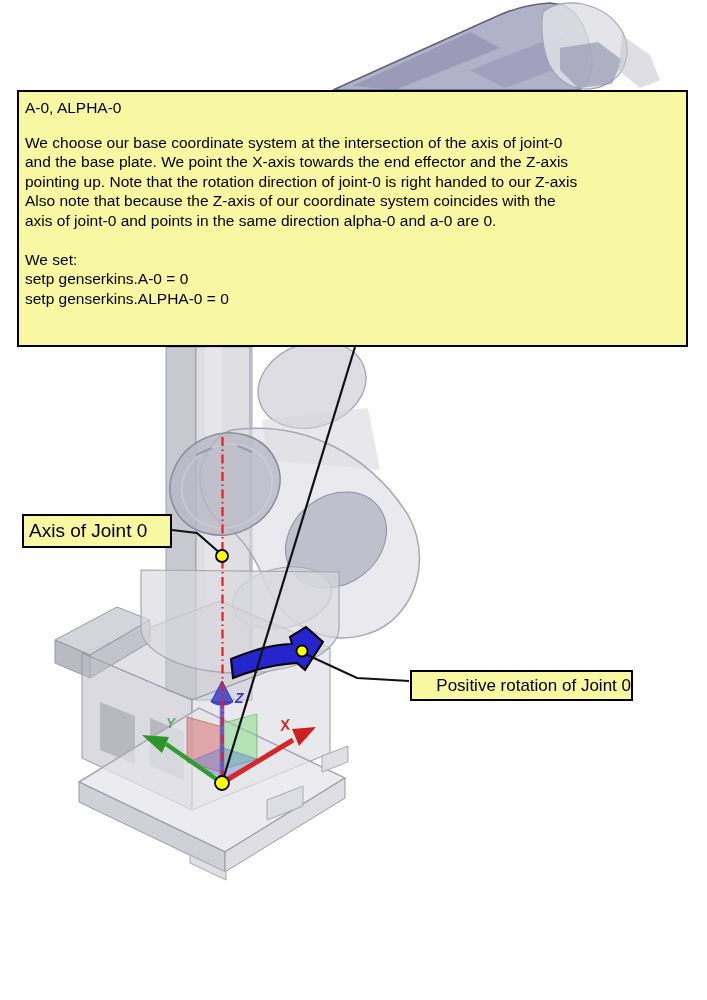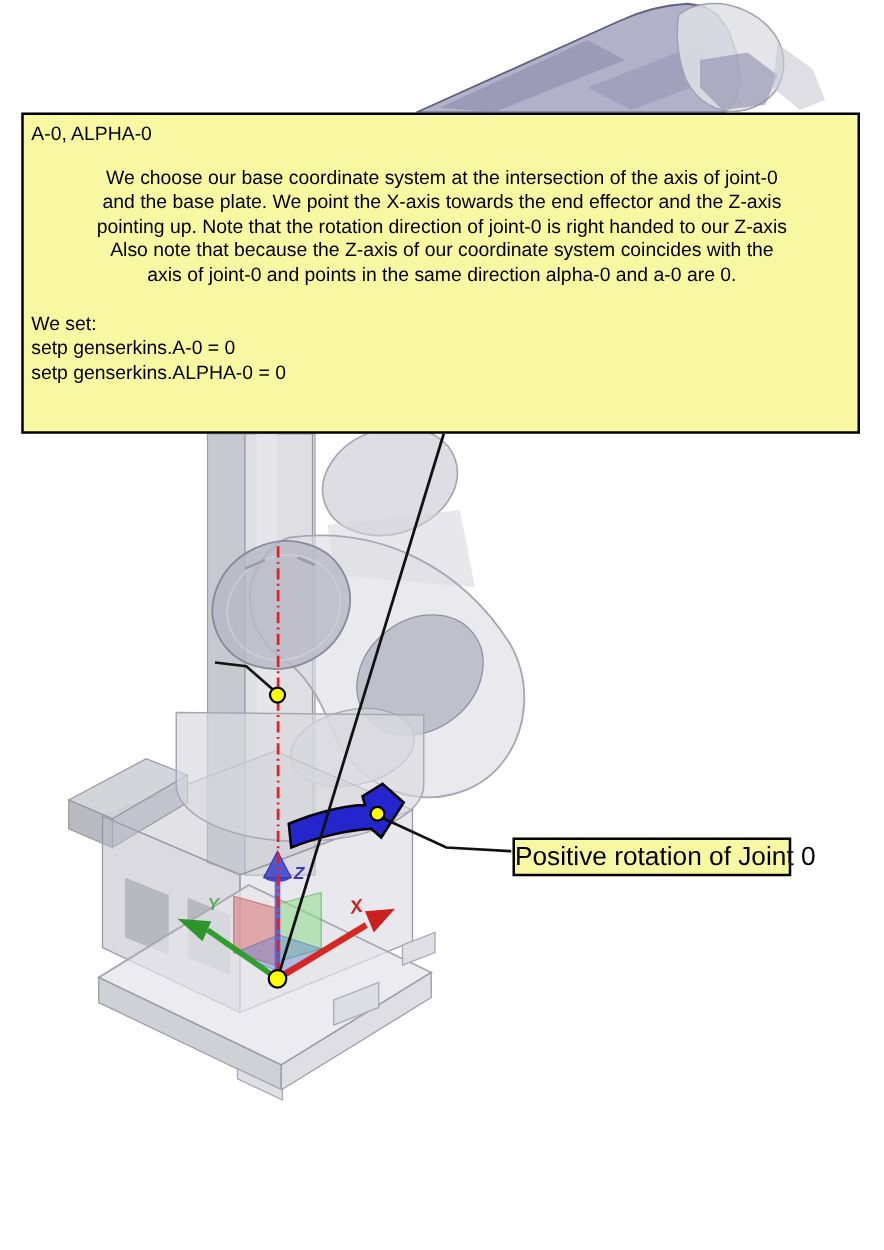--- a/index.html
+++ b/index.html
@@ -4,25 +4,25 @@
 <style>
   html,body{margin:0;padding:0;background:#ffffff;}
   #stage{position:relative;width:707px;height:1000px;background:#ffffff;overflow:hidden;
          font-family:"Liberation Sans", sans-serif;}
   #scene{position:absolute;left:0;top:0;}
   .note-box{position:absolute;background:#f8f8a2;border:2px solid #000;box-sizing:border-box;color:#000;}
   #info-box{left:17px;top:90px;width:671px;height:257px;padding:6px 4px 0 6px;
             font-size:15.5px;line-height:19.5px;}
   #info-box .blk{white-space:pre-line;}
   #info-title{margin-bottom:15px;}
-  #info-body{margin-bottom:19.5px;text-align:center;}
+  #info-body{margin-bottom:19.5px;}
   #axis-label{left:22px;top:514px;width:150px;height:34px;font-size:19px;line-height:30px;
               padding-left:5px;white-space:nowrap;}
-  #rotation-label{left:410px;top:670px;width:223px;height:31px;font-size:21px;line-height:27px;
-                  text-align:center;white-space:nowrap;}
+  #rotation-label{left:410px;top:670px;width:223px;height:31px;font-size:17px;line-height:27px;
+                  text-align:right;white-space:nowrap;}
 </style>
 </head>
 <body>
 
 <div id="stage">
 
   <svg id="scene" width="707" height="1000" viewBox="0 0 707 1000">
 
     <g>
       <path d="M 333,90 L 495,17 C 510,10 530,4 550,3 L 563,5 L 574,12 L 583,25 L 590,45 L 592,65 L 588,82 L 580,90 Z" fill="#a0a0bd" fill-opacity="0.82" stroke="#60607c" stroke-width="1.5"></path>
@@ -108,16 +108,17 @@
     <div id="info-body" class="blk">We choose our base coordinate system at the intersection of the axis of joint-0
 and the base plate. We point the X-axis towards the end effector and the Z-axis
 pointing up. Note that the rotation direction of joint-0 is right handed to our Z-axis
 Also note that because the Z-axis of our coordinate system coincides with the
 axis of joint-0 and points in the same direction alpha-0 and a-0 are 0.</div>
     <div id="info-settings" class="blk">We set:
 setp genserkins.A-0 = 0
 setp genserkins.ALPHA-0 = 0</div>
   </div>
 
+  <div id="axis-label" class="note-box">Axis of Joint 0</div>
 
   <div id="rotation-label" class="note-box">Positive rotation of Joint 0</div>
 
 </div>
 
 </body></html>

